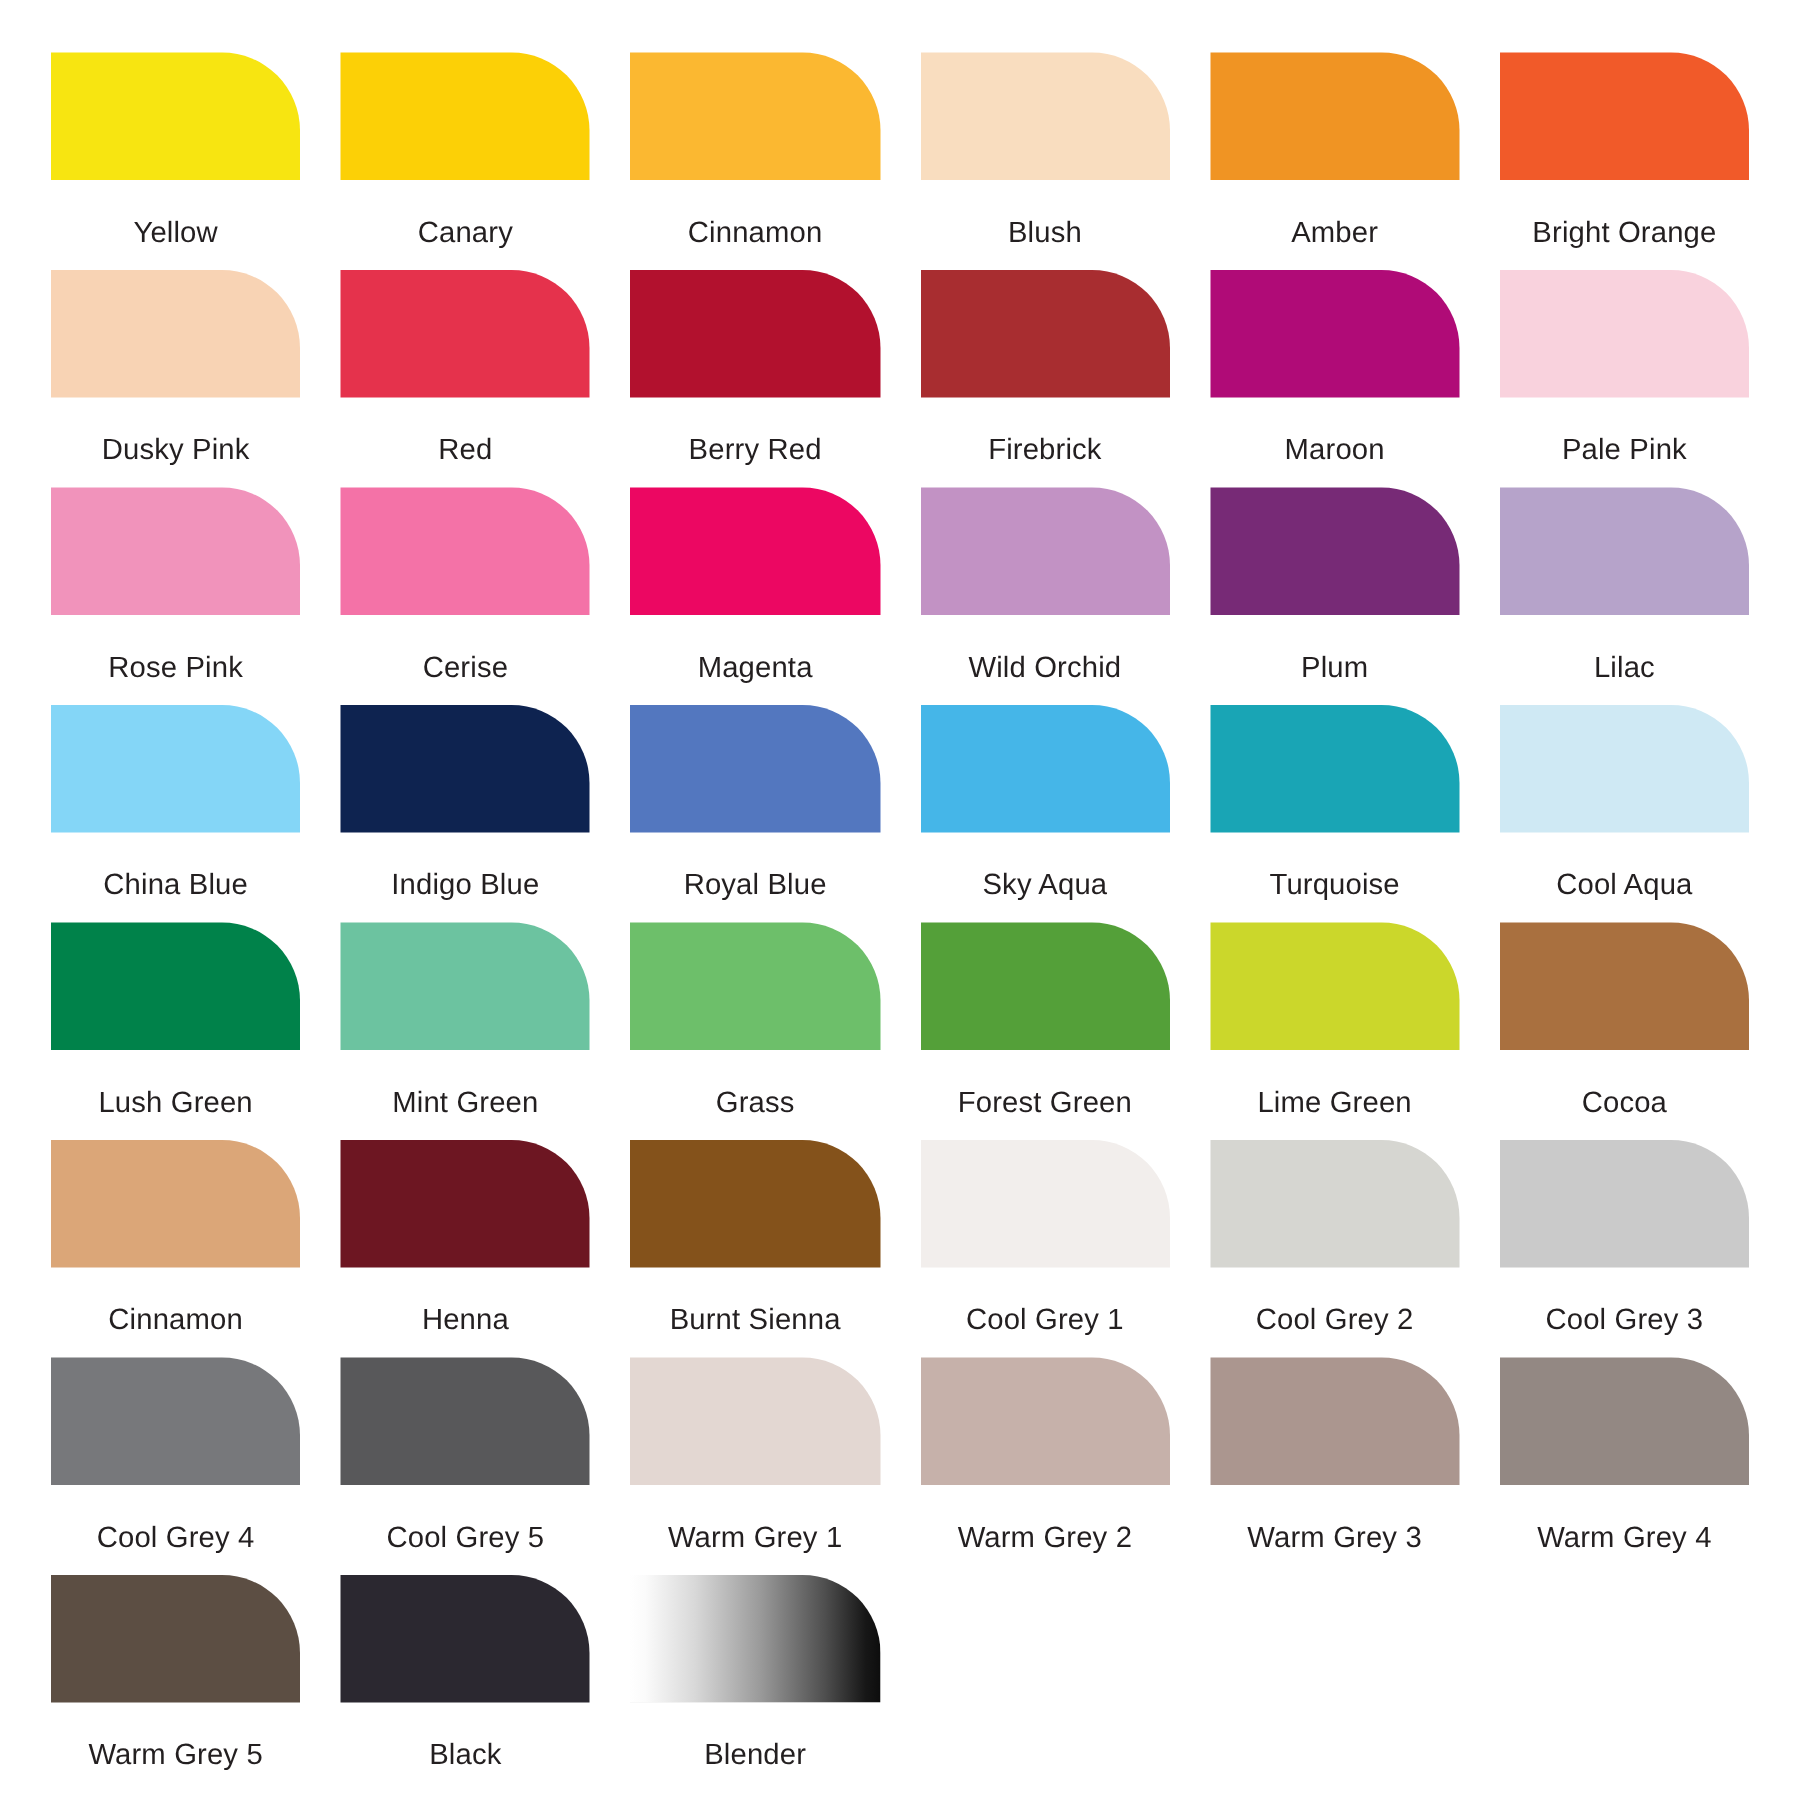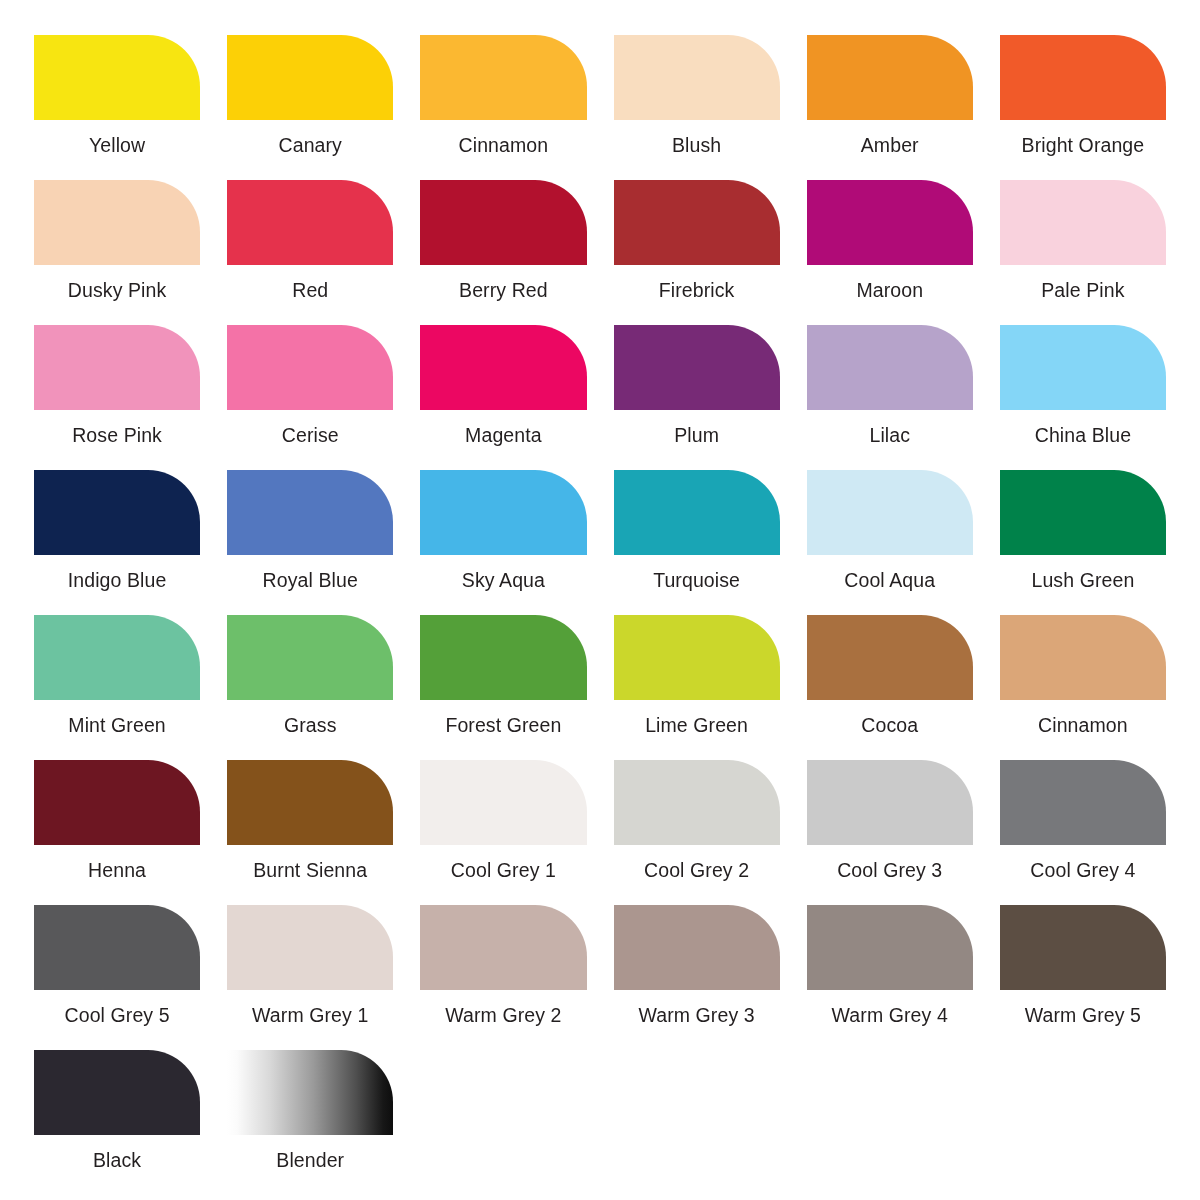--- a/index.html
+++ b/index.html
@@ -40,21 +40,21 @@
     border-bottom-right-radius: 0;
     border-bottom-left-radius: 0;
     background-color: #cccccc;
   }
 
   .swatch-chip.blender {
     background-image: linear-gradient(to right, #ffffff 0%, #fbfbfb 6%, #d8d8d8 26%, #9a9a9a 52%, #4e4e4e 78%, #171717 94%, #0d0d0d 100%);
   }
 
   .swatch-label {
-    margin-top: 14px;
+    margin-top: 24px;
     font-size: 19.5px;
     line-height: 22px;
     color: #231f20;
     text-align: right;
     letter-spacing: 0.1px;
     white-space: nowrap;
   }
 </style>
 </head>
 <body>
@@ -114,20 +114,24 @@
     </div>
     <div class="swatch-cell">
       <div class="swatch-chip" style="background-color: rgb(244, 114, 167);"></div>
       <div class="swatch-label">Cerise</div>
     </div>
     <div class="swatch-cell">
       <div class="swatch-chip" style="background-color: rgb(236, 7, 98);"></div>
       <div class="swatch-label">Magenta</div>
     </div>
     <div class="swatch-cell">
+      <div class="swatch-chip" style="background-color: rgb(194, 146, 196);"></div>
+      <div class="swatch-label">Wild Orchid</div>
+    </div>
+    <div class="swatch-cell">
       <div class="swatch-chip" style="background-color: rgb(119, 42, 118);"></div>
       <div class="swatch-label">Plum</div>
     </div>
     <div class="swatch-cell">
       <div class="swatch-chip" style="background-color: rgb(182, 163, 202);"></div>
       <div class="swatch-label">Lilac</div>
     </div>
     <div class="swatch-cell">
       <div class="swatch-chip" style="background-color: rgb(132, 214, 247);"></div>
       <div class="swatch-label">China Blue</div>

